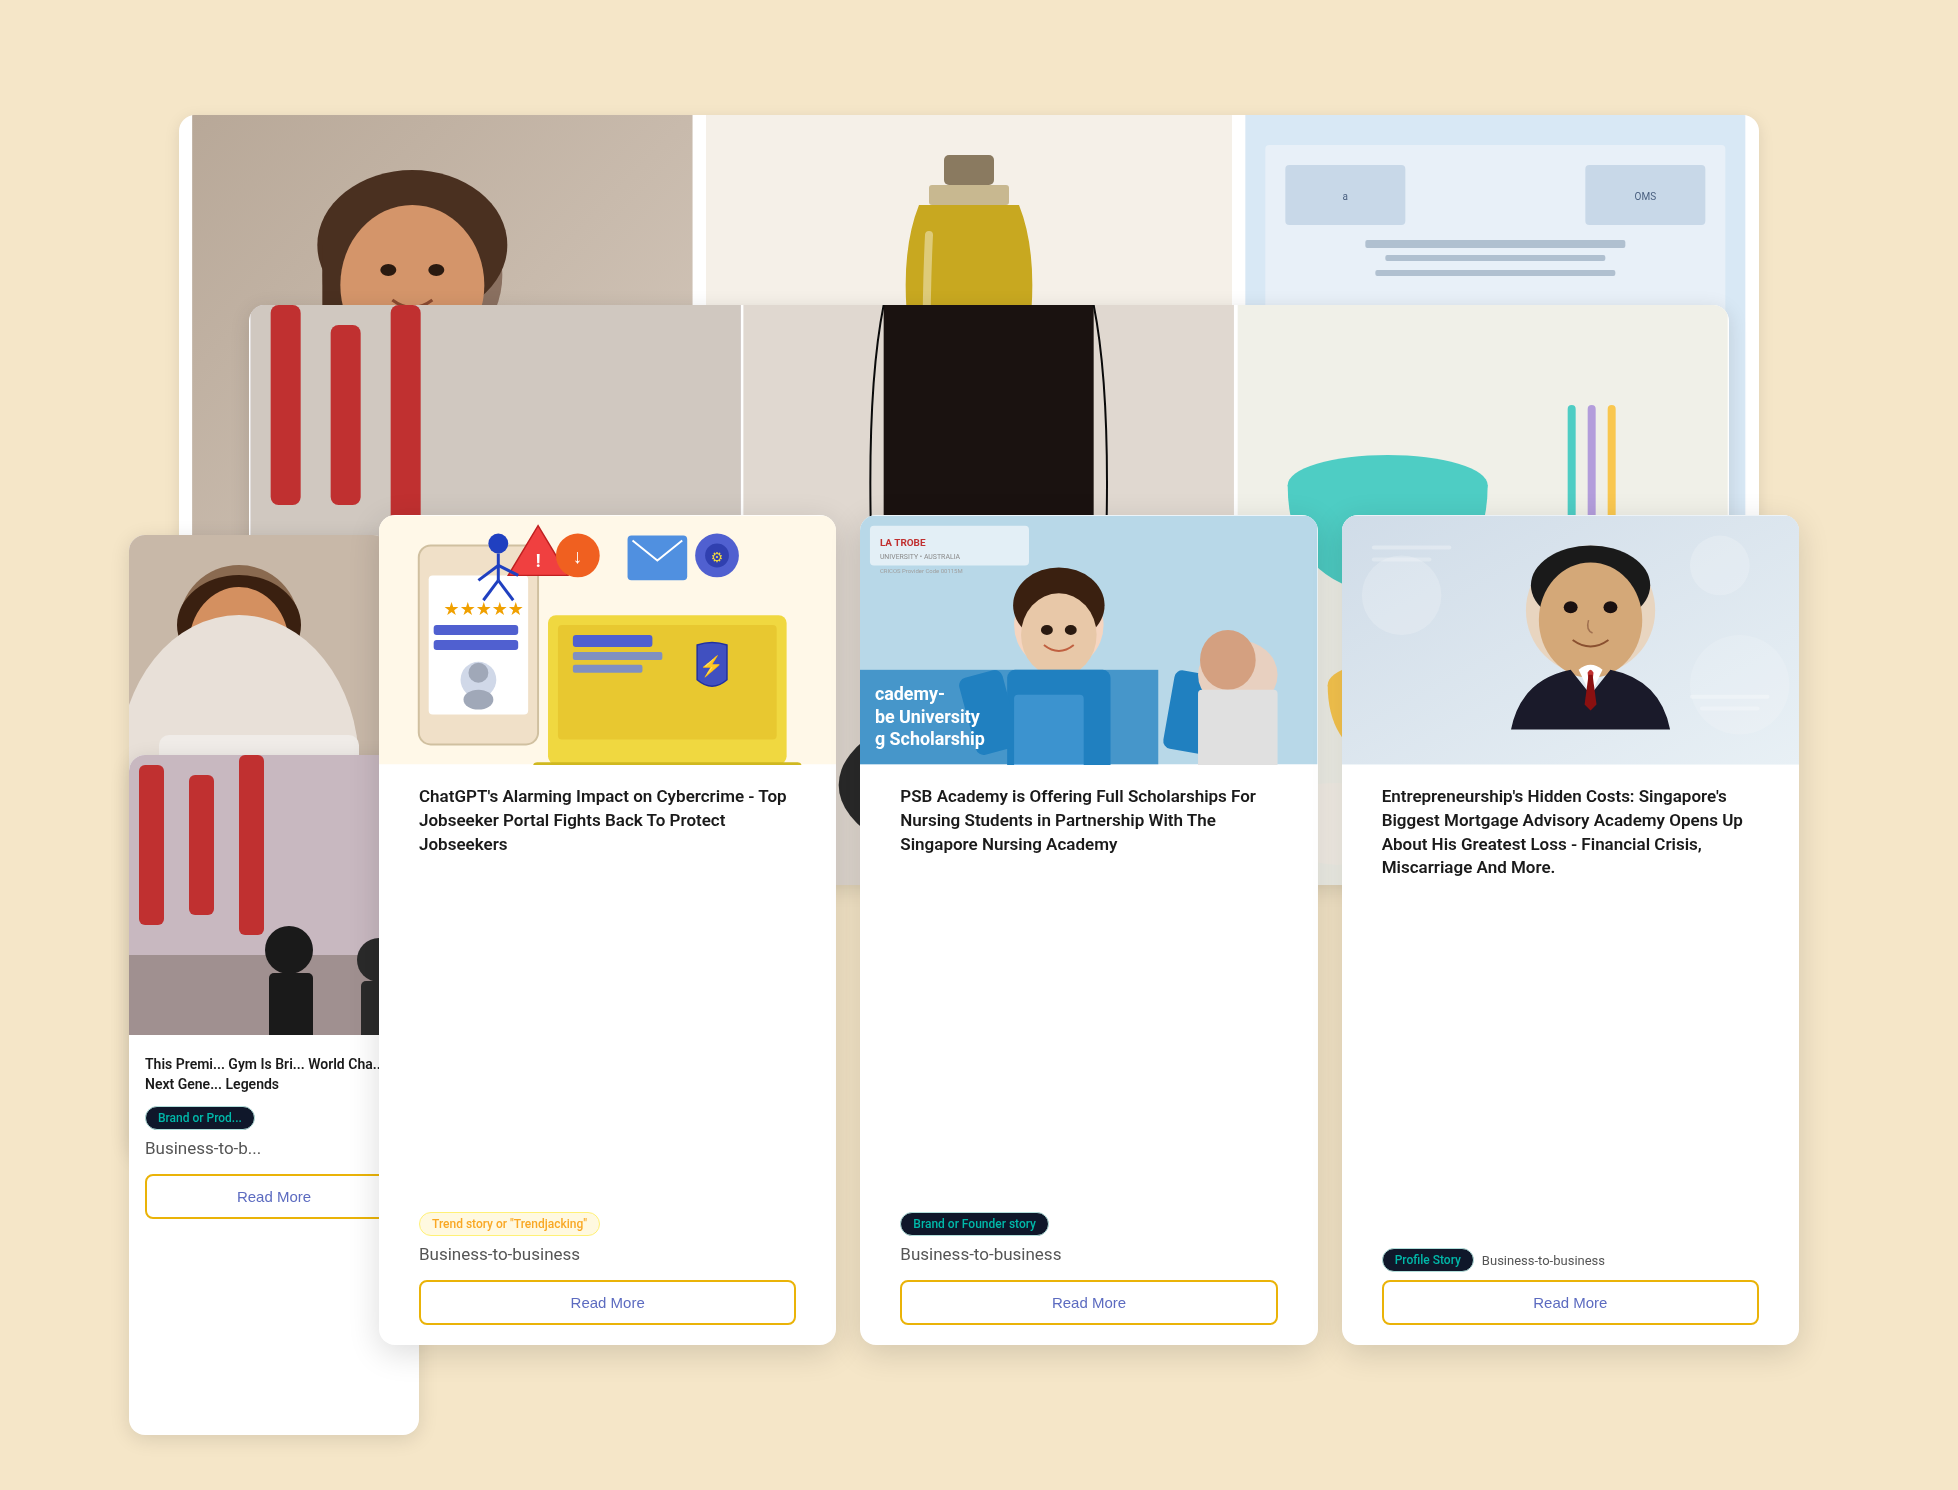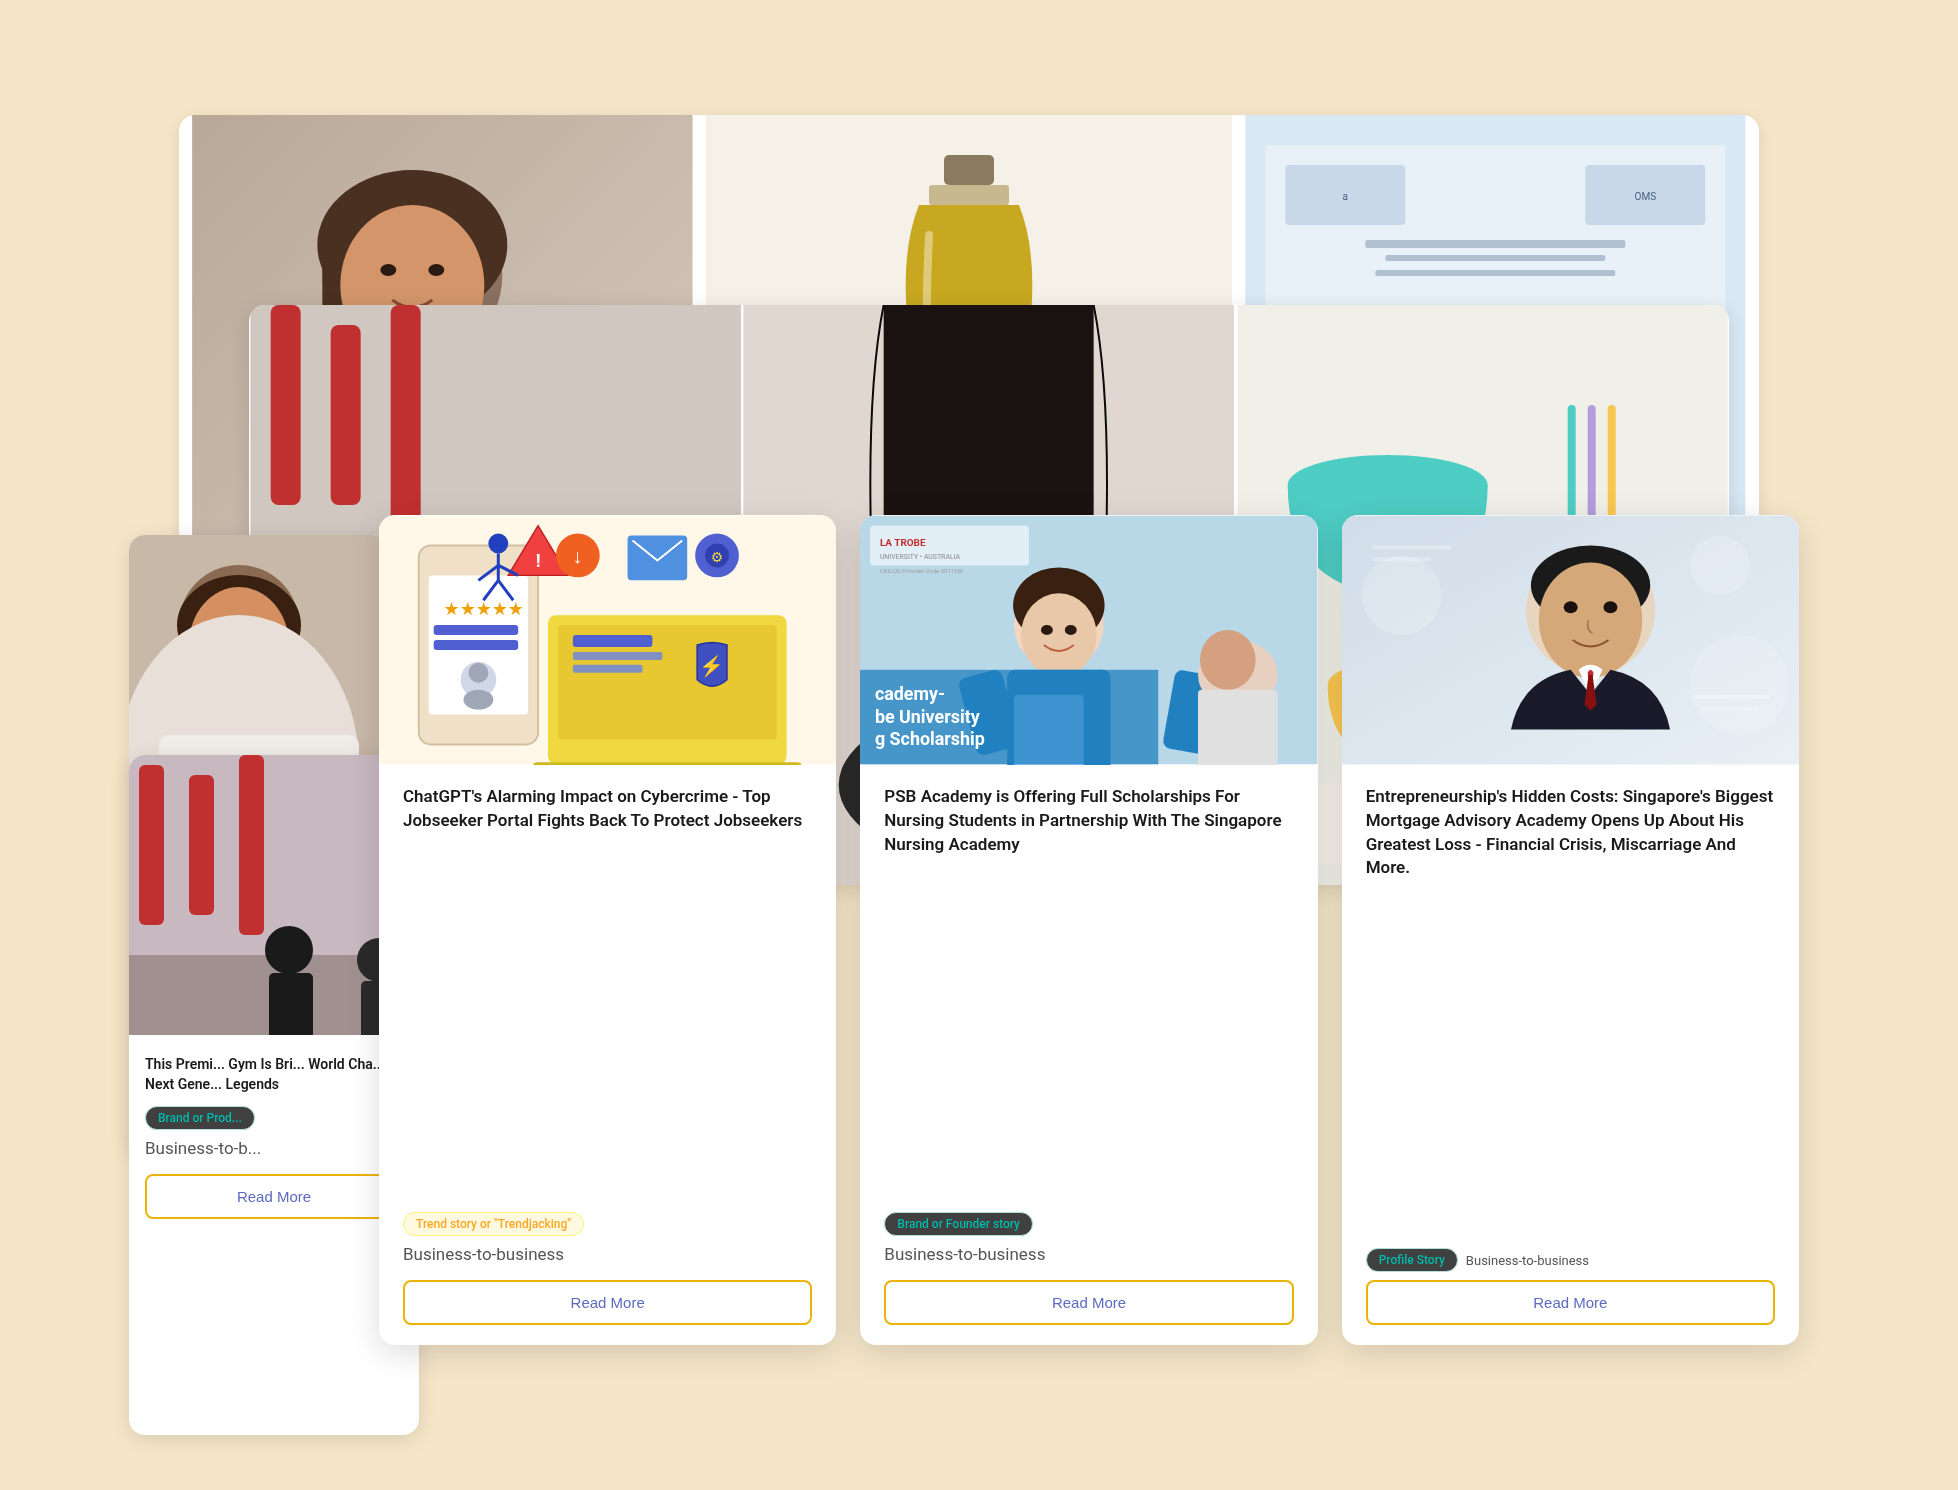--- a/index.html
+++ b/index.html
@@ -8,21 +8,21 @@
       background-color: #f5e6c8;
       font-family: -apple-system, BlinkMacSystemFont, 'Segoe UI', Roboto, sans-serif;
       min-height: 100vh;
       display: flex;
       align-items: center;
       justify-content: center;
       padding: 40px;
     }
 
     .card-body {
-      padding: 20px 24px;
+      padding: 20px 40px;
       flex: 1;
       display: flex;
       flex-direction: column;
     }
 
     .card-title {
       font-size: 17px;
       font-weight: 600;
       color: #1a1a1a;
       line-height: 1.4;
@@ -40,21 +40,21 @@
     .tag {
       display: inline-block;
       padding: 4px 12px;
       border-radius: 20px;
       font-size: 12px;
       font-weight: 500;
       white-space: nowrap;
     }
 
     .tag-cyan {
-      background-color: #404040;
+      background-color: #0f172a;
       color: #00b8a9;
       border: 1px solid #b2dfdb;
       text-align: right;
     }
 
     .tag-yellow {
       background-color: #fff9e0;
       color: #f9a825;
       border: 1px solid #fff176;
     }

